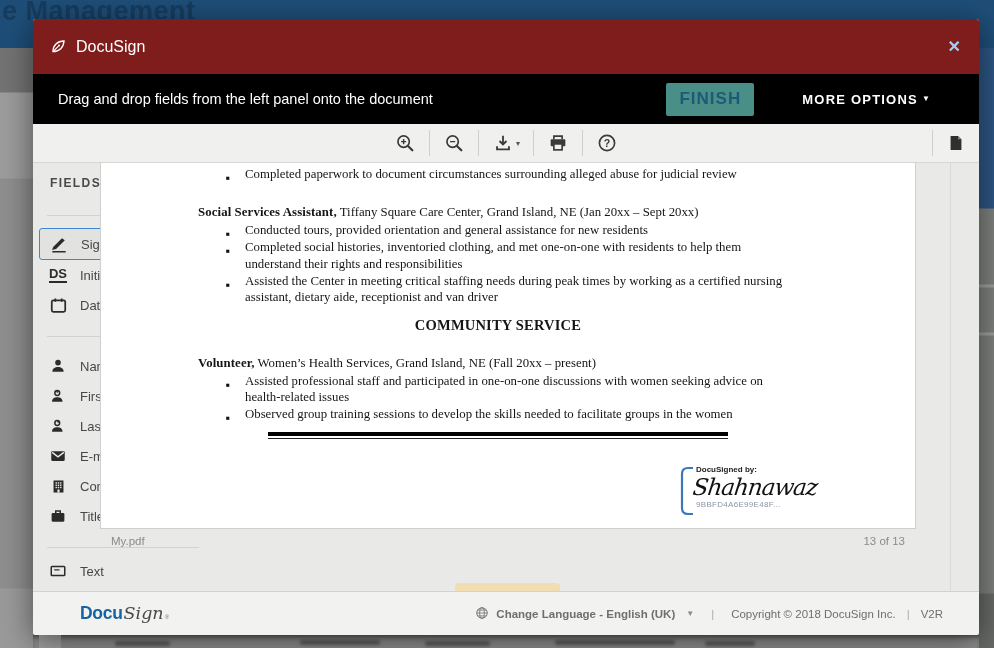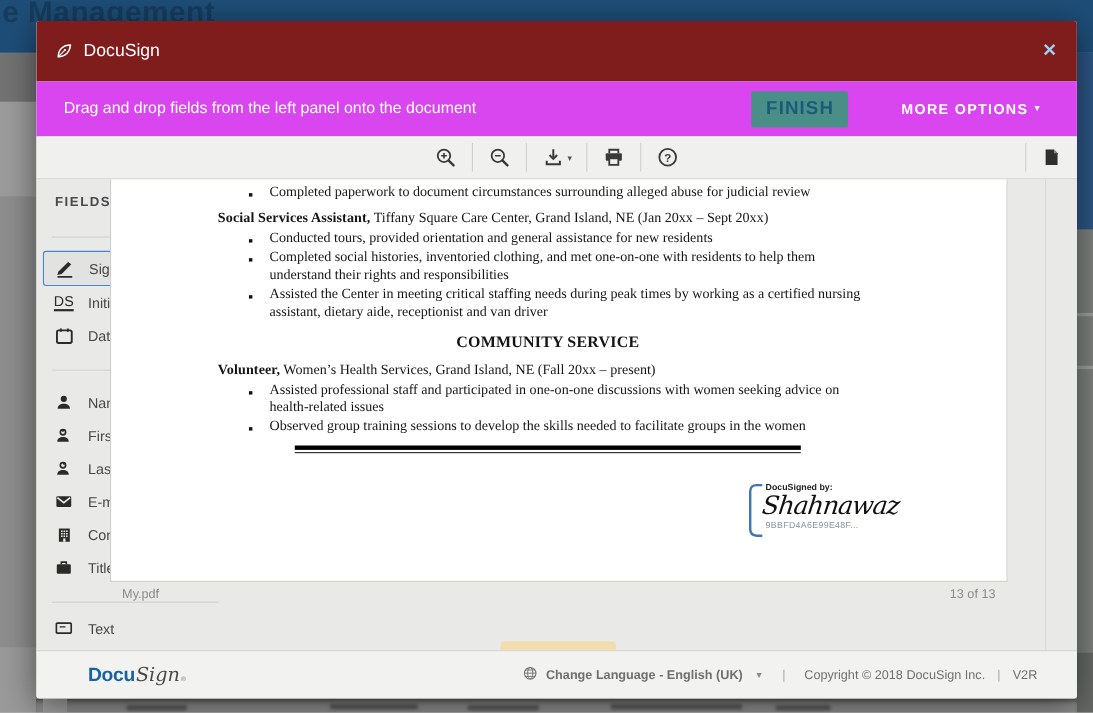--- a/index.html
+++ b/index.html
@@ -16,21 +16,21 @@
       box-shadow:inset 0 4px 5px -2px rgba(0,0,0,.45);}
   .under-slot{position:absolute;left:39px;top:635px;width:22px;height:13px;background:#a2a2a2;}
   .smudge{position:absolute;height:5px;background:rgba(45,45,45,.5);filter:blur(1.5px);border-radius:2px;}
   
   .modal{position:absolute;left:33px;top:19px;width:946px;height:616px;border-radius:3px;overflow:hidden;
          box-shadow:0 6px 30px rgba(0,0,0,.5);display:flex;flex-direction:column;background:#e9e9e7;}
   .m-header{height:55px;flex:0 0 55px;background:#7f1d1d;display:flex;align-items:center;padding:0 18px 0 17px;}
   .brand{display:flex;align-items:center;gap:9px;color:#fff;font-size:16px;}
   .brand svg{display:block;}
   .m-close{margin-left:auto;color:#9cd0f4;font-size:16px;font-weight:bold;cursor:pointer;line-height:1;}
-  .m-banner{height:50px;flex:0 0 50px;background:#d946ef;display:flex;align-items:center;padding:0 31px 0 25px;}
+  .m-banner{height:50px;flex:0 0 50px;background:#000000;display:flex;align-items:center;padding:0 48px 0 25px;}
   .banner-msg{color:#fff;font-size:14.5px;flex:1;}
   .finish-btn{background:#4a8e88;color:#1e5a77;font-size:17px;font-weight:bold;letter-spacing:1px;
       border:none;border-radius:2px;width:88px;height:33px;margin-right:48px;display:flex;align-items:center;justify-content:center;cursor:pointer;}
   .more-options{color:#fff;font-size:13px;font-weight:bold;letter-spacing:1.2px;display:flex;align-items:center;gap:4px;cursor:pointer;}
   .mo-caret{font-size:8px;line-height:1;}
   
   .toolbar{height:38px;flex:0 0 38px;background:#f0f0ee;border-bottom:1px solid #d7d7d5;position:relative;
            display:flex;align-items:center;justify-content:center;}
   .tb-btn{display:flex;align-items:center;padding:0 13px;cursor:pointer;}
   .tb-ic svg{display:block;}
@@ -46,29 +46,29 @@
   .fp-div:nth-of-type(1){margin-top:25px;}
   .fp-g1{margin-top:12px;}
   .fp-g2{margin-top:14px;}
   .fp-g3{margin-top:8px;}
   .fp-group+.fp-div{margin-top:16px;}
   .fp-row{display:flex;align-items:center;height:30px;padding-left:14px;gap:11px;cursor:grab;color:#474747;}
   .fp-row.selected{background:#e2e2e0;border:1px solid #3f87d6;border-radius:3px;height:32px;width:116px;
       padding-left:8px;margin-left:6px;box-sizing:border-box;}
   .fp-ic{width:22px;display:flex;justify-content:center;align-items:center;}
   .fp-label{font-size:13px;white-space:nowrap;}
-  .ds-txt{font-weight:normal;font-size:13px;color:#2b2b2b;border-bottom:2px solid #2b2b2b;line-height:14px;}
+  .ds-txt{font-weight:bold;font-size:13px;color:#2b2b2b;border-bottom:2px solid #2b2b2b;line-height:14px;}
   
   .page{position:absolute;left:67px;top:0;width:816px;height:366px;background:#fff;z-index:2;
         border:1px solid #cfcfcd;border-top:none;box-sizing:border-box;overflow:hidden;}
   .doc{font-family:"Liberation Serif",serif;font-size:12.8px;line-height:16.4px;color:#151515;
        padding:2px 117px 0 97px;}
   .doc-bullet{padding-left:47px;position:relative;margin-top:1px;}
   .doc-bullet::before{content:"■";position:absolute;left:28px;top:4px;font-size:6.5px;color:#111;}
-  .doc-entry{margin-top:8px;}
+  .doc-entry{margin-top:22px;}
   .doc-entry b{letter-spacing:.1px;}
   .doc-section{text-align:center;font-weight:bold;font-size:14.5px;margin:11px 0 9px 0;letter-spacing:.2px;}
   .doc-rule{margin:9px auto 0;width:460px;height:2px;border-top:4px solid #000;border-bottom:1px solid #222;}
   .sig{margin:26px 0 0 578px;width:160px;position:relative;font-family:"Liberation Sans",sans-serif;}
   .sig-bracket{position:absolute;left:0;top:1px;}
   .sig-label{font-size:8px;font-weight:bold;color:#222;margin-left:17px;}
   .sig-name{font-family:"DejaVu Serif",serif;font-style:italic;font-size:23px;color:#111;margin-left:14px;
             transform:skewX(-7deg);letter-spacing:-1px;line-height:26px;}
   .sig-id{font-size:8px;color:#8a95a5;margin-left:17px;letter-spacing:.3px;}
   .docmeta{position:absolute;left:67px;top:372px;width:816px;display:flex;justify-content:space-between;

